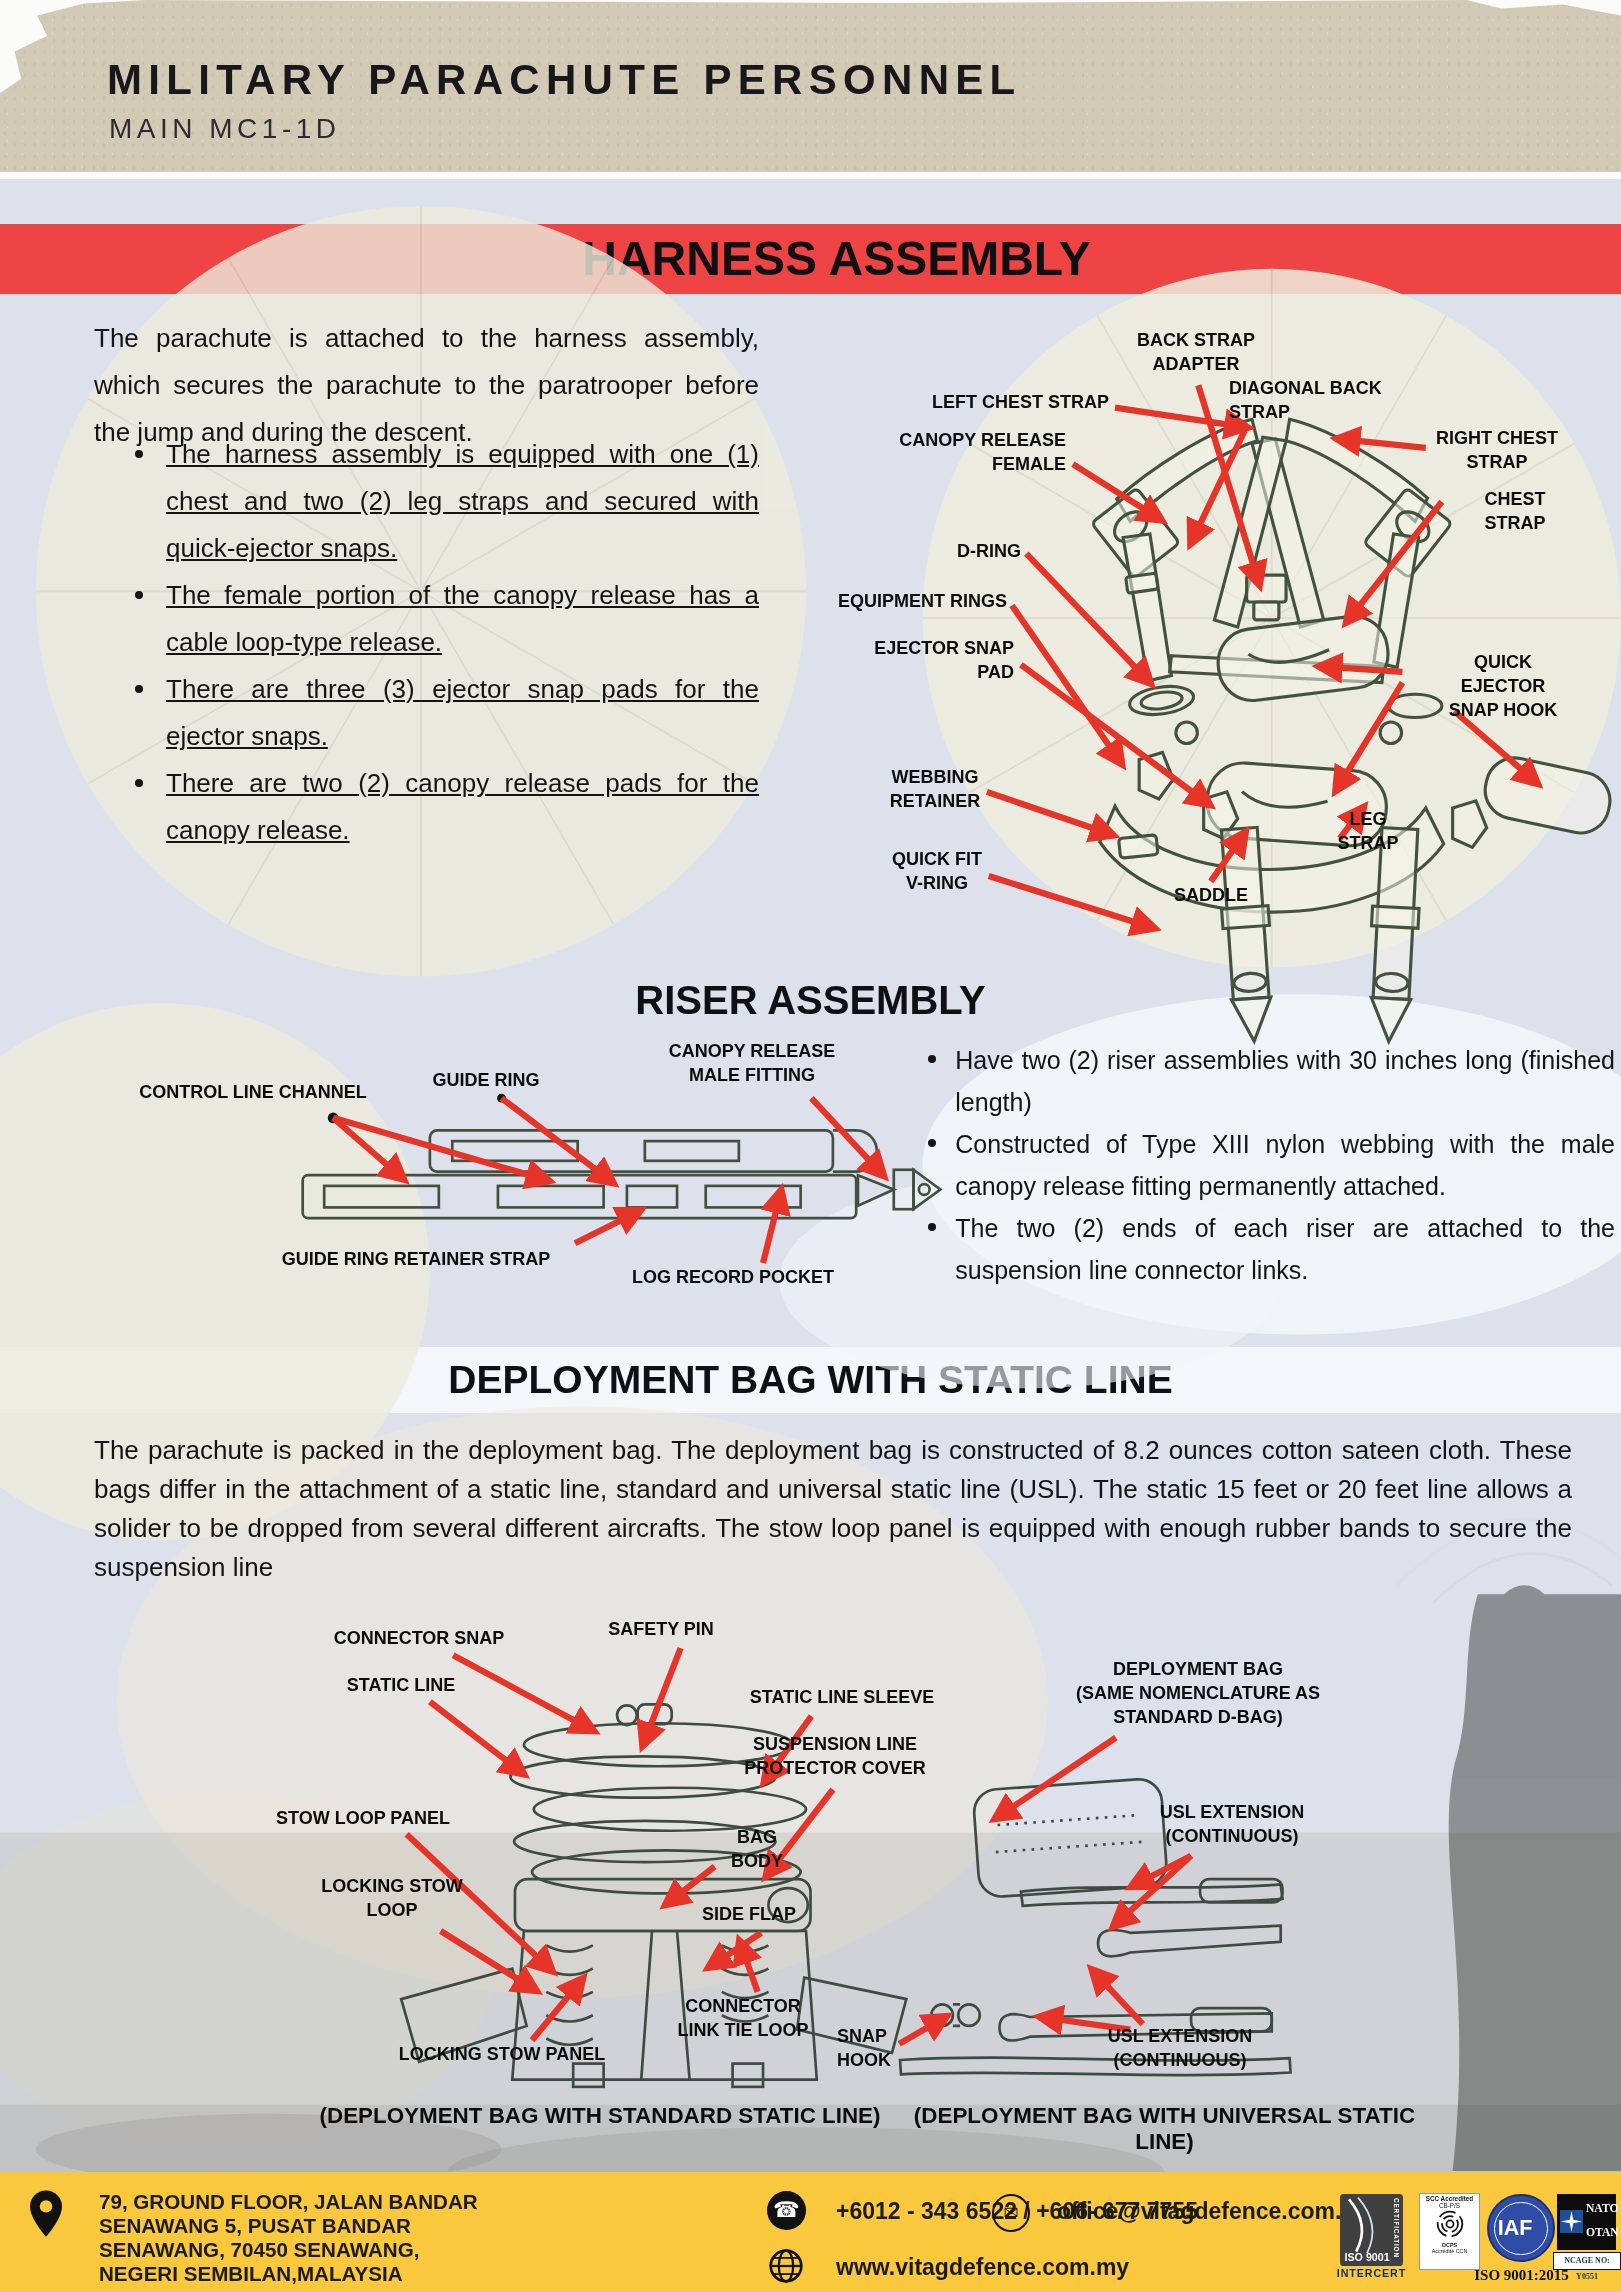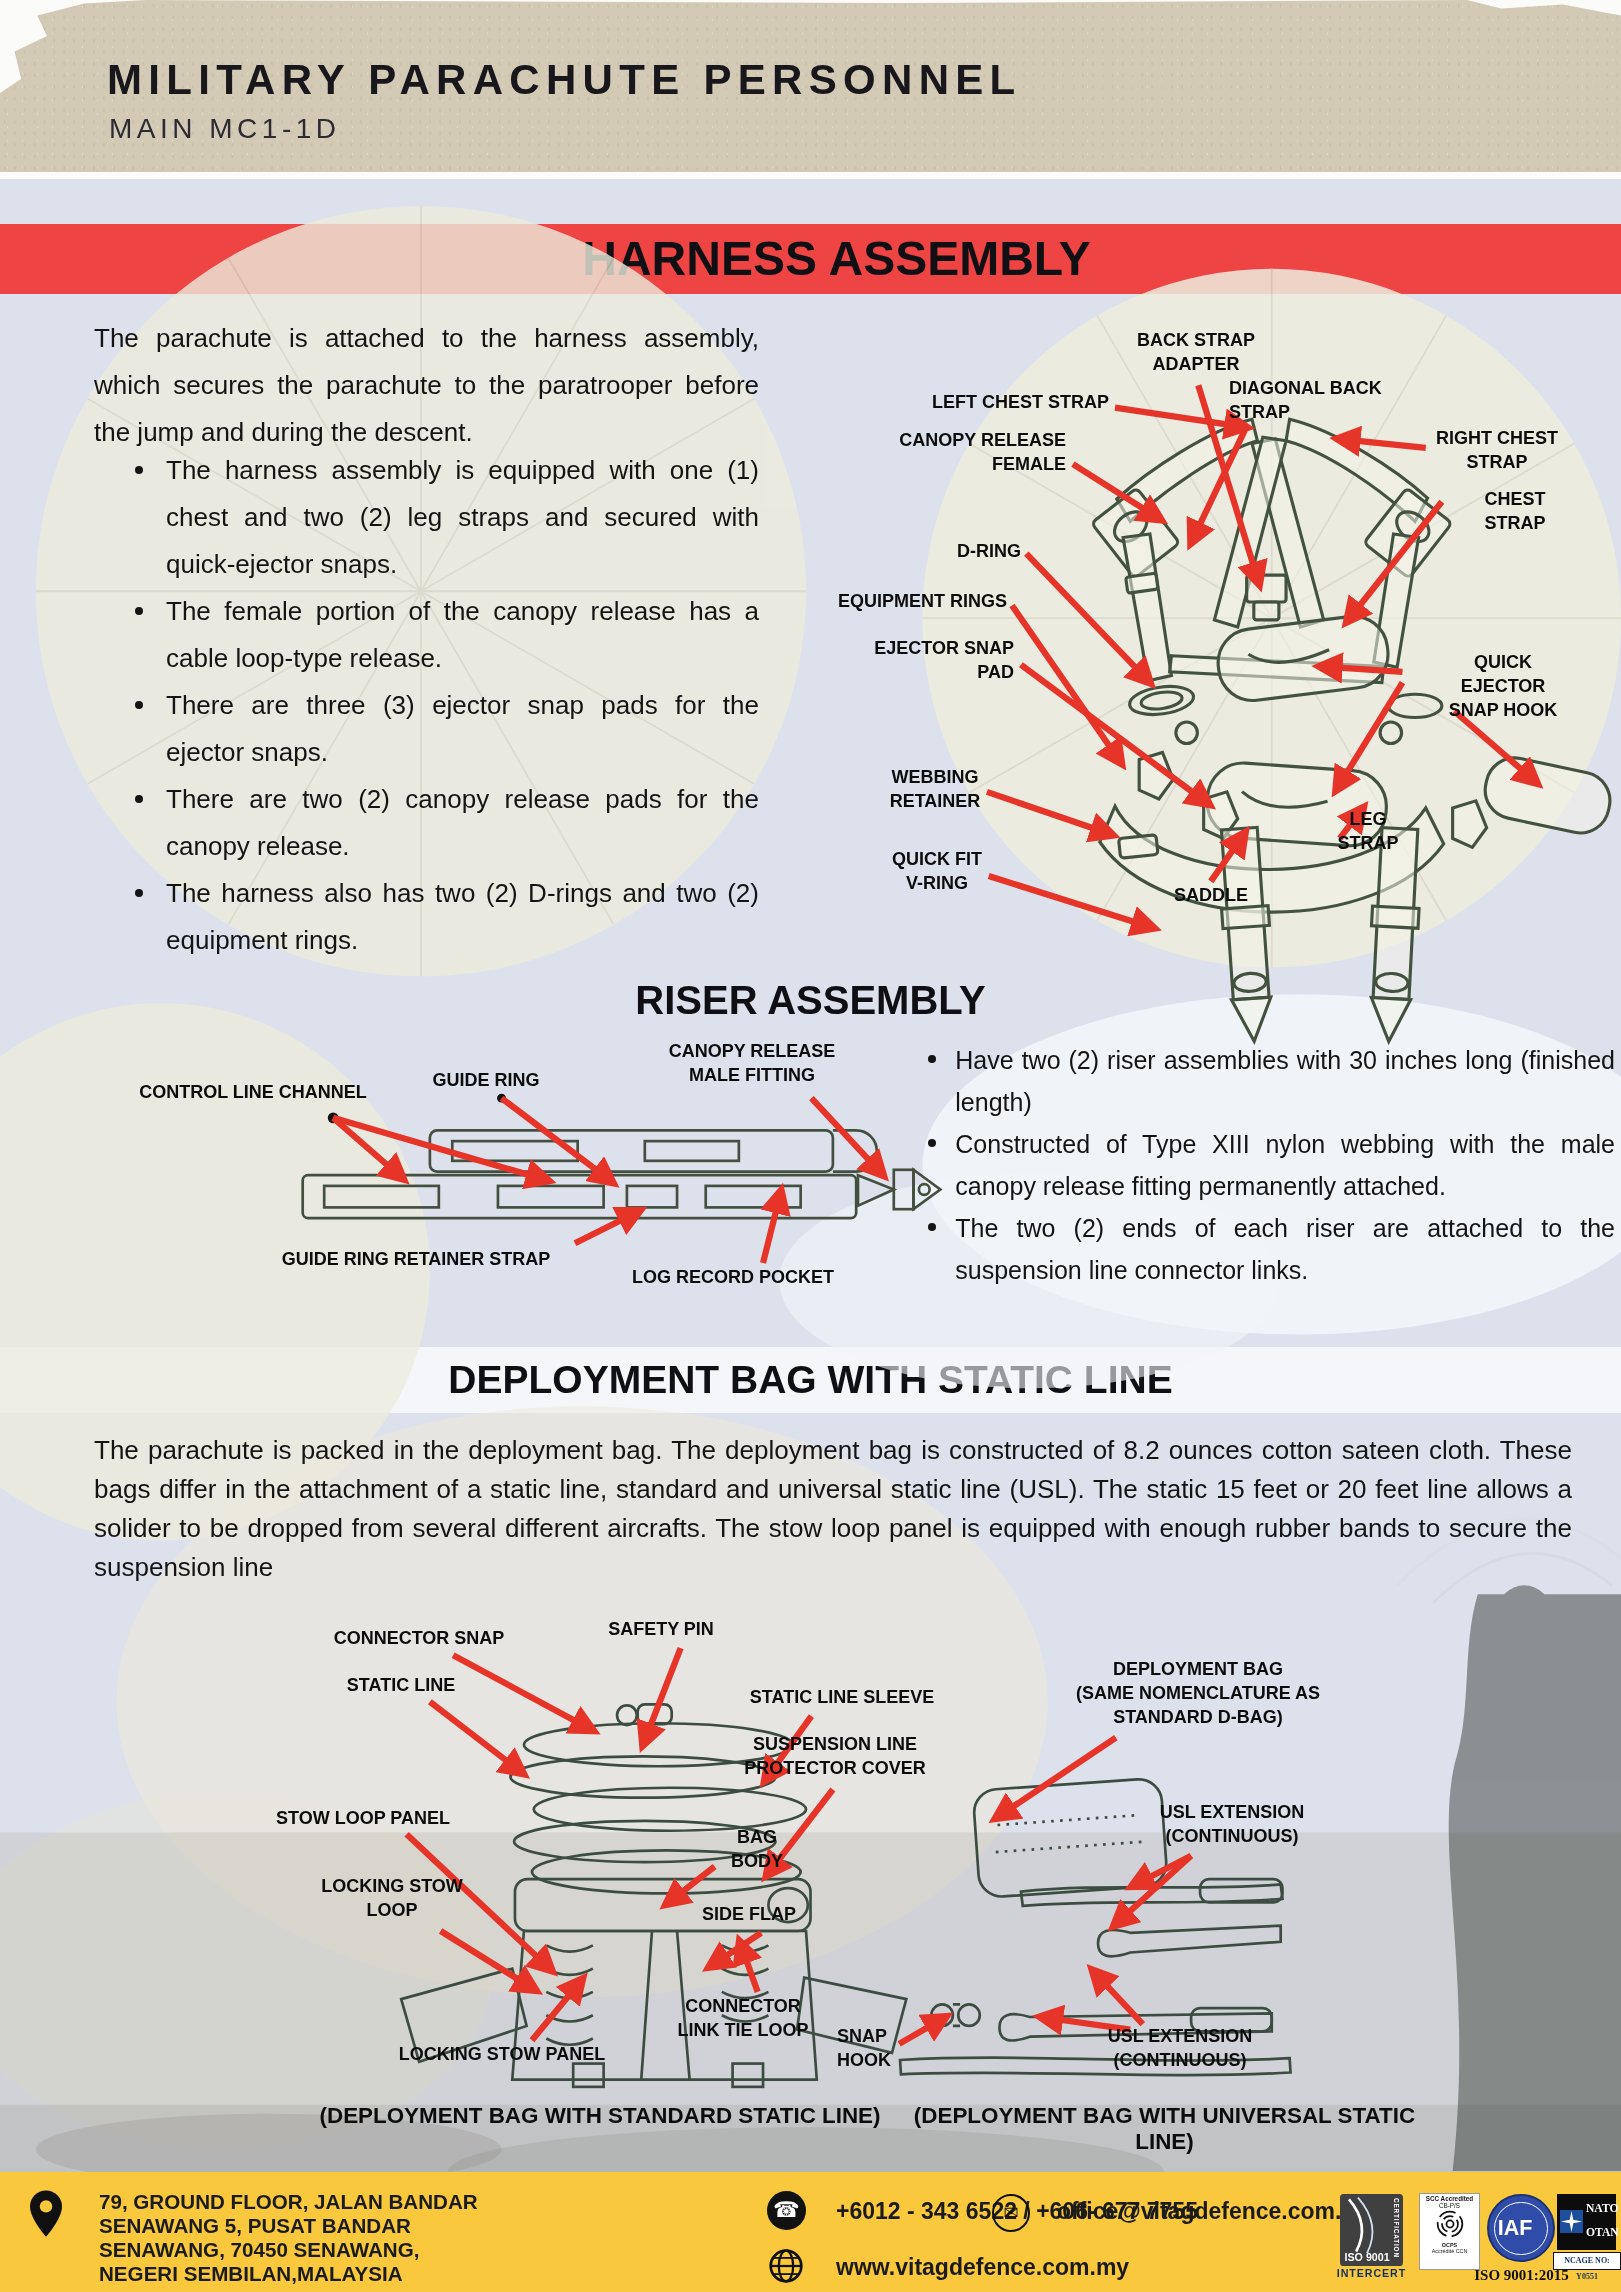--- a/index.html
+++ b/index.html
@@ -277,40 +277,36 @@
   <div class="hdr-back"></div>
   <div class="paper"></div>
   <div class="title txt abs" style="z-index:4;">MILITARY PARACHUTE PERSONNEL</div>
   <div class="subtitle txt abs" style="z-index:4;">MAIN MC1-1D</div>
 
   <div class="strip strip1">HARNESS ASSEMBLY</div>
   <div class="strip strip2">RISER ASSEMBLY</div>
   <div class="strip strip3">DEPLOYMENT BAG WITH STATIC LINE</div>
 
   <div class="para txt" style="left:94px;top:315px;width:665px;">The parachute is attached to the harness assembly, which secures the parachute to the paratrooper before the jump and during the descent.</div>
-  <div class="blist txt" style="left:94px;top:447px;width:665px;">
+  <div class="blist txt" style="left:94px;top:431px;width:665px;text-decoration:underline;">
     <div class="bl">
         <span class="dot"></span>
         <span class="bt">The harness assembly is equipped with one (1) chest and two (2) leg straps and secured with quick-ejector snaps.</span>
       </div>
     <div class="bl">
         <span class="dot"></span>
         <span class="bt">The female portion of the canopy release has a cable loop-type release.</span>
       </div>
     <div class="bl">
         <span class="dot"></span>
         <span class="bt">There are three (3) ejector snap pads for the ejector snaps.</span>
       </div>
     <div class="bl">
         <span class="dot"></span>
         <span class="bt">There are two (2) canopy release pads for the canopy release.</span>
-      </div>
-    <div class="bl">
-        <span class="dot"></span>
-        <span class="bt">The harness also has two (2) D-rings and two (2) equipment rings.</span>
       </div>
   </div>
 
   <div class="lbl c" style="left:1196px;top:328px;">BACK STRAP
 ADAPTER</div>
   <div class="lbl" style="left:1229px;top:376px;">DIAGONAL BACK
 STRAP</div>
   <div class="lbl r" style="left:840px;top:390px;">LEFT CHEST STRAP</div>
   <div class="lbl r" style="left:797px;top:428px;">CANOPY RELEASE
 FEMALE</div>

